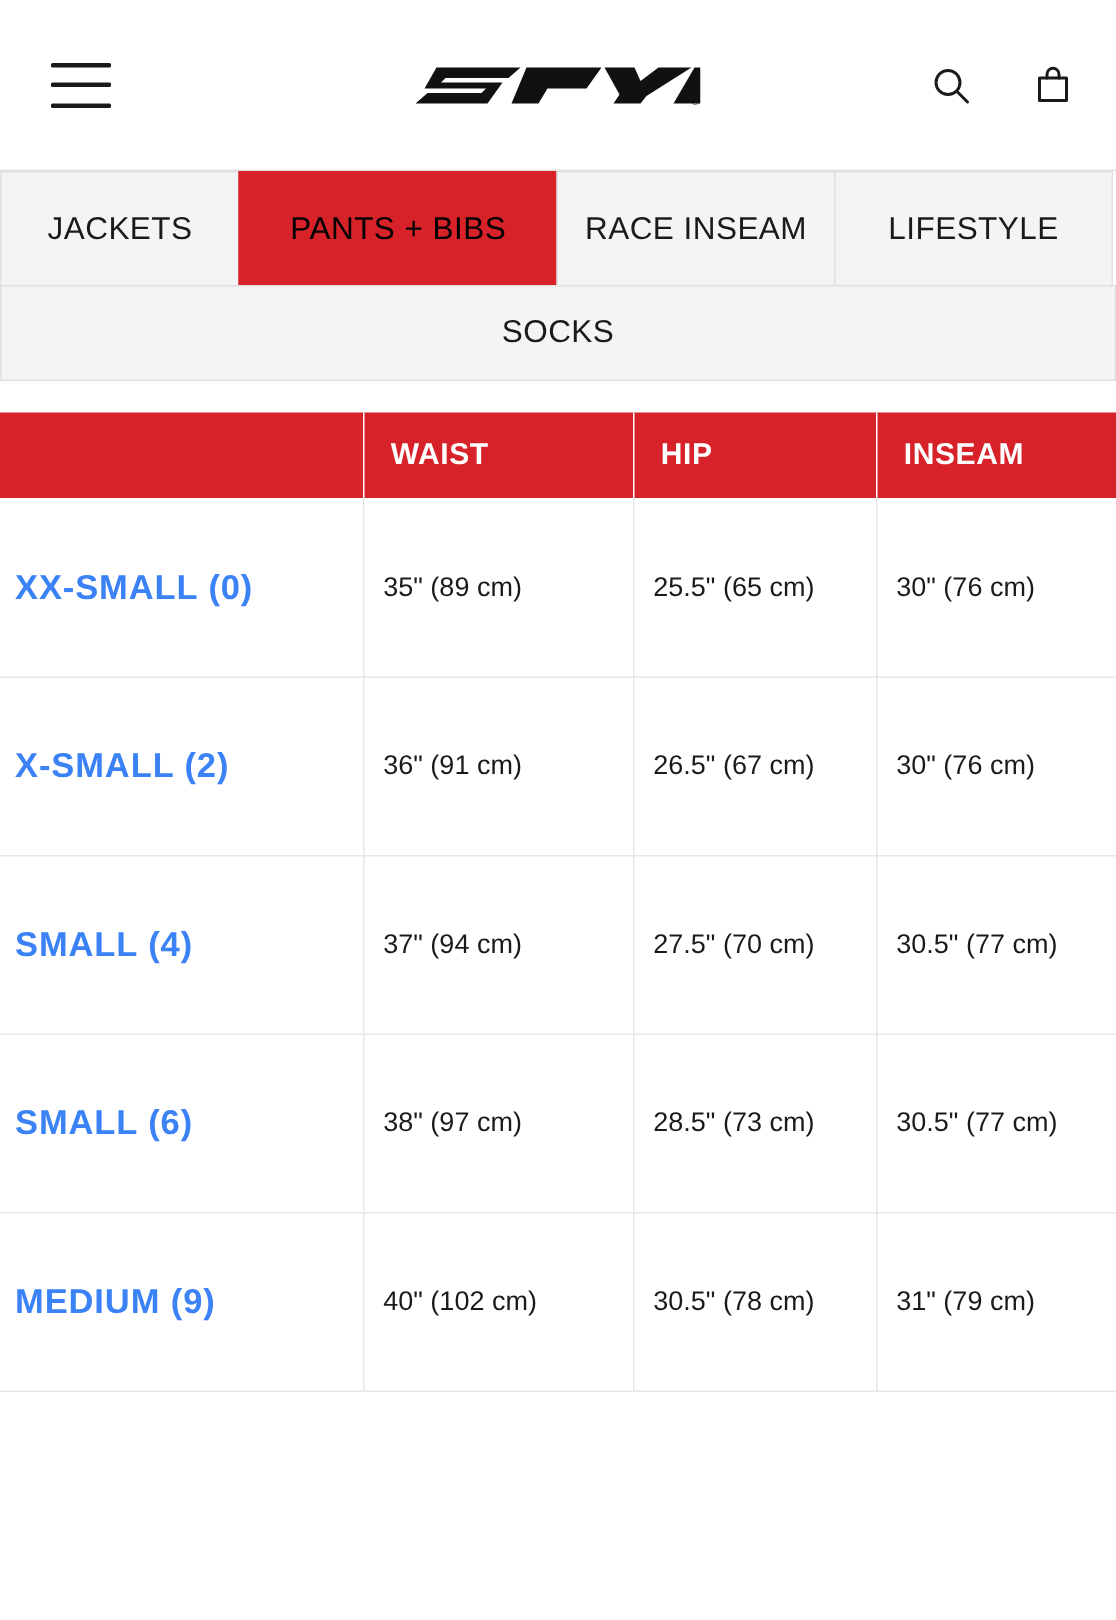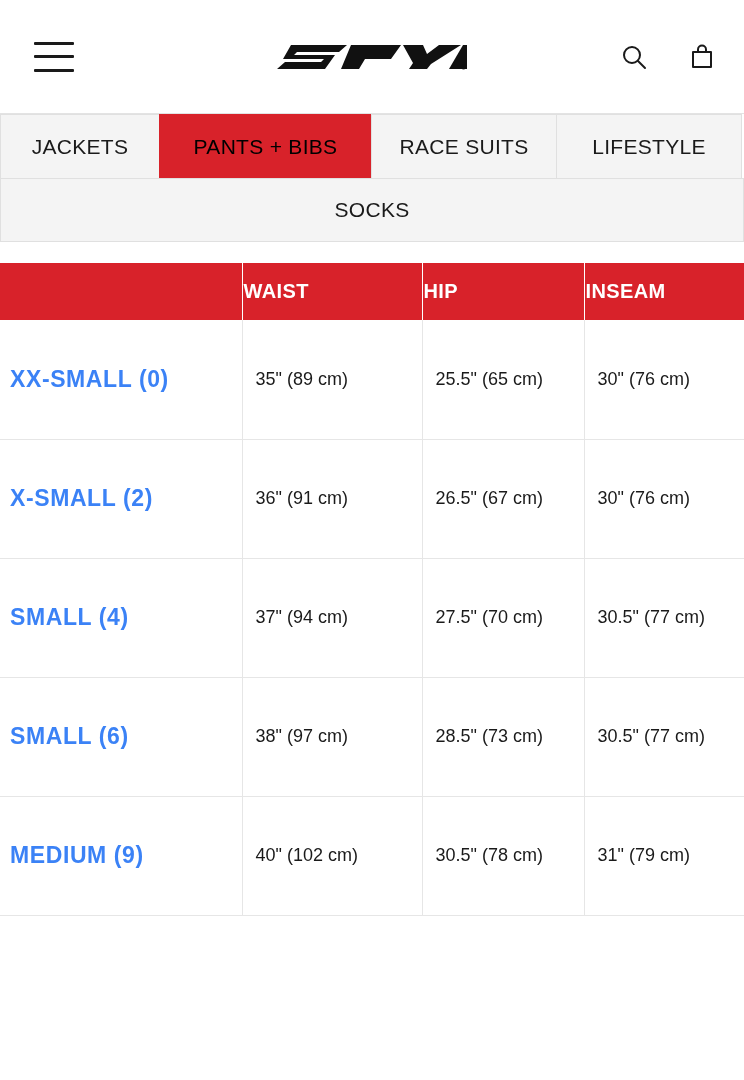--- a/index.html
+++ b/index.html
@@ -83,21 +83,21 @@
     box-sizing: border-box;
   }
   .tab {
     flex: 0 0 auto;
     box-sizing: border-box;
     border: 1px solid #e0e0e0;
     background: #f4f4f4;
     color: #1a1a1a;
     font-size: 21px;
     letter-spacing: 0.3px;
-    height: 65px;
+    height: 77px;
     display: flex;
     align-items: center;
     justify-content: center;
     text-align: center;
     cursor: pointer;
     margin-left: -1px;
   }
   .tab:first-child { margin-left: 0; }
   .tab.active {
     background: #d8222a;
@@ -128,21 +128,21 @@
   table.size-table col.c3 { width: 160px; }
 
   table.size-table thead th {
     background: #d8222a;
     color: #ffffff;
     font-size: 20px;
     font-weight: bold;
     letter-spacing: 0.4px;
     text-align: left;
     height: 57px;
-    padding: 0 0 0 1px;
+    padding: 0 0 0 18px;
     border-right: 1px solid #ffffff;
     box-sizing: border-box;
   }
   table.size-table thead th:last-child { border-right: none; }
 
   table.size-table tbody td {
     border-bottom: 1px solid #e6e6e6;
     border-right: 1px solid #e6e6e6;
     height: 119px;
     box-sizing: border-box;
@@ -198,21 +198,21 @@
         <path d="M10 9 V6.5 a4 4 0 0 1 8 0 V9" stroke-linecap="round"></path>
       </svg>
     </div>
   </div>
 </div>
 
 <div class="tabs-wrap">
   <div class="tabs-row">
     <div class="tab tab-jackets">JACKETS</div>
     <div class="tab tab-pants active">PANTS + BIBS</div>
-    <div class="tab tab-race">RACE SUITS</div>
+    <div class="tab tab-race">RACE INSEAM</div>
     <div class="tab tab-life">LIFESTYLE</div>
   </div>
   <div class="tabs-row">
     <div class="tab tab-socks">SOCKS</div>
   </div>
 </div>
 
 <table class="size-table">
   <colgroup>
     <col class="c0">

